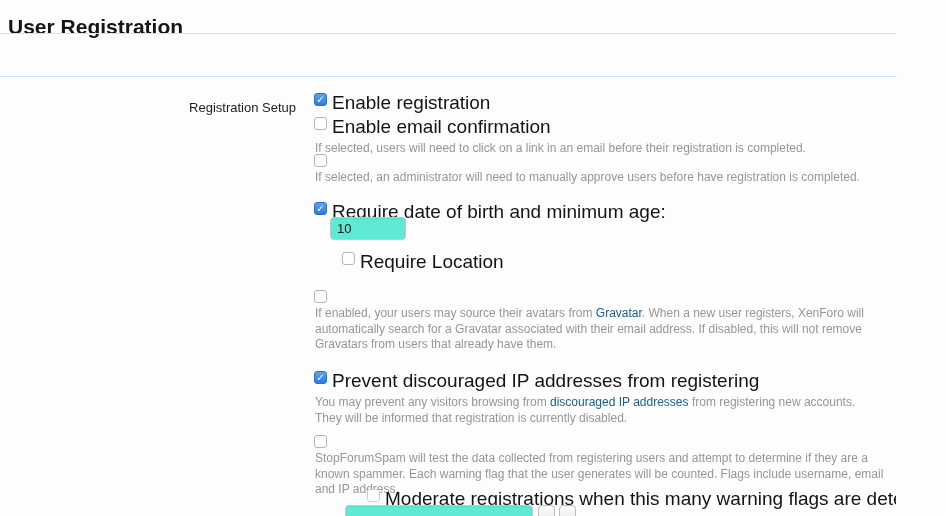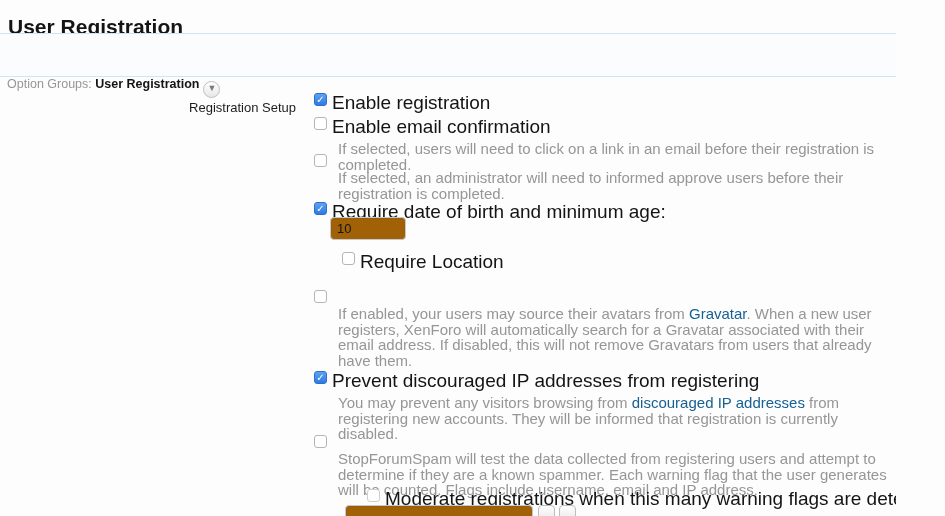--- a/index.html
+++ b/index.html
@@ -16,37 +16,32 @@
   .crumb-btn{display:inline-block;vertical-align:-3px;margin-left:4px;width:15px;height:15px;border:1px solid #bfbfbf;border-radius:50%;background:linear-gradient(#ffffff,#e7e7e7);text-align:center;line-height:13px;font-size:9px;color:#7a7a7a;cursor:pointer;}
 
   
   .seclabel{position:absolute;left:0;width:296px;text-align:right;font-size:13px;color:#1d1d1d;}
   .row{position:absolute;left:314px;}
   .cbline{display:flex;align-items:flex-start;}
   .cb{flex:0 0 auto;width:13px;height:13px;margin-top:1px;border-radius:3px;border:1px solid #b5b5b5;background:#fff;box-sizing:border-box;cursor:pointer;}
   .cb.on{border:1px solid #2a6fd0;background:linear-gradient(#5ea2ee,#2f7be2);color:#fff;font-size:10px;font-weight:bold;line-height:12px;text-align:center;}
   .cb.dim{border-color:#cfcfcf;}
   .cblabel{margin-left:5px;font-size:19px;color:#141414;cursor:pointer;white-space:nowrap;}
-  .hint{margin:3px 0 0 24px;font-size:15px;line-height:15.5px;color:#969696;max-width:568px;}
+  .hint{margin:3px 0 0 1px;font-size:12px;line-height:15.5px;color:#969696;max-width:568px;}
   .hlink{color:#176093;text-decoration:none;cursor:pointer;}
-  .txtinput{position:absolute;box-sizing:border-box;border:1px solid #c5c9cc;border-radius:4px;background:#a16207;font-family:"Liberation Sans",sans-serif;font-size:13px;color:#141414;padding:3px 6px;box-shadow:inset 0 1px 2px rgba(0,0,0,0.06);}
+  .txtinput{position:absolute;box-sizing:border-box;border:1px solid #c5c9cc;border-radius:4px;background:#5eead4;font-family:"Liberation Sans",sans-serif;font-size:13px;color:#141414;padding:3px 6px;box-shadow:inset 0 1px 2px rgba(0,0,0,0.06);}
   .stepbtn{position:absolute;box-sizing:border-box;width:17px;height:19px;border:1px solid #bdbdbd;border-radius:4px;background:linear-gradient(#ffffff,#e4e4e4);cursor:pointer;}
 </style>
 </head>
 <body>
 
 <div id="app">
 
   <h1 class="page-title">User Registration</h1>
   <div class="hr1"></div>
-  <div class="crumb-band">
-    <div class="crumb"><span>Option Groups:</span>
-      <b>User Registration</b><span class="crumb-btn">▼</span>
-    </div>
-  </div>
   <div class="hr2"></div>
 
   <div class="seclabel" style="top:100px;">Registration Setup</div>
 
   <div class="row" style="top:92px;">
     <div class="cbline">
       <span class="cb on">✓</span>
       <span class="cblabel">Enable registration</span>
     </div>
   </div>
@@ -56,21 +51,21 @@
       <span class="cb"></span>
       <span class="cblabel">Enable email confirmation</span>
     </div>
     <div class="hint">If selected, users will need to click on a link in an email before their registration is completed.</div>
   </div>
 
   <div class="row" style="top:153px;">
     <div class="cbline">
       <span class="cb"></span>
     </div>
-    <div class="hint">If selected, an administrator will need to informed approve users before their registration is completed.</div>
+    <div class="hint">If selected, an administrator will need to manually approve users before have registration is completed.</div>
   </div>
 
   <div class="row" style="top:201px;">
     <div class="cbline">
       <span class="cb on">✓</span>
       <span class="cblabel">Require date of birth and minimum age:</span>
     </div>
   </div>
   <input class="txtinput" style="left: 330px; top: 217px; width: 76px; height: 23px;" value="10">
 

